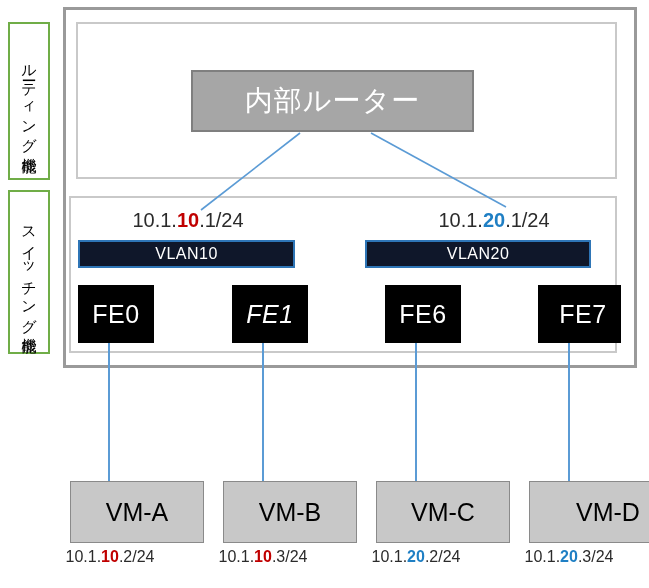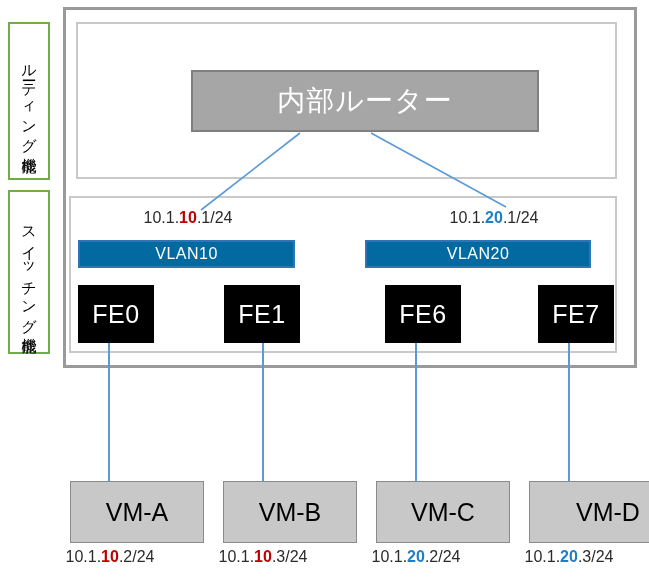--- a/index.html
+++ b/index.html
@@ -73,21 +73,21 @@
     top: 190px;
     width: 42px;
     height: 164px;
   }
 
   
   .router-box {
     position: absolute;
     left: 191px;
     top: 70px;
-    width: 348px;
+    width: 283px;
     height: 62px;
     background: #a6a6a6;
     border: 2px solid #7f7f7f;
     box-sizing: border-box;
     display: flex;
     align-items: center;
     justify-content: center;
     color: #ffffff;
     font-size: 28px;
     letter-spacing: 1px;
@@ -106,41 +106,41 @@
     left: 0;
     top: 0;
     width: 649px;
     height: 588px;
     pointer-events: none;
   }
 
   
   .ip-label {
     position: absolute;
-    font-size: 16px;
+    font-size: 20px;
     color: #2b2b2b;
     white-space: nowrap;
   }
   .ip-label b.red {
     color: #c00000;
     font-weight: bold;
   }
   .ip-label b.blue {
     color: #1f7fc4;
     font-weight: bold;
   }
   .ip-gw {
     text-align: center;
   }
 
   
   .vlan-bar {
     position: absolute;
     height: 28px;
-    background: #0369a1;
+    background: #0f172a;
     border: 2px solid #2e75b6;
     box-sizing: border-box;
     display: flex;
     align-items: center;
     justify-content: center;
     color: #ffffff;
     font-size: 16px;
     letter-spacing: 0.5px;
   }
 
@@ -218,27 +218,27 @@
   <div class="vlan-bar" style="left:78px; top:240px; width:217px;">
     <span>VLAN10</span>
   </div>
   <div class="vlan-bar" style="left:365px; top:240px; width:226px;">
     <span>VLAN20</span>
   </div>
 
   <div class="fe-box" style="left:78px;">
     <span>FE0</span>
   </div>
-  <div class="fe-box" style="left:224px;">
+  <div class="fe-box" style="left:232px;font-style:italic;">
     <span>FE1</span>
   </div>
   <div class="fe-box" style="left:385px;">
     <span>FE6</span>
   </div>
-  <div class="fe-box" style="left:538px;">
+  <div class="fe-box" style="left:538px;padding-left:7px;">
     <span>FE7</span>
   </div>
 
   <div class="link link-v" style="left:108px; top:343px; height:138px;"></div>
   <div class="link link-v" style="left:262px; top:343px; height:138px;"></div>
   <div class="link link-v" style="left:415px; top:343px; height:138px;"></div>
   <div class="link link-v" style="left:568px; top:343px; height:138px;"></div>
 
   <div class="vm-box" style="left:43px;">
     <span>VM-A</span>

